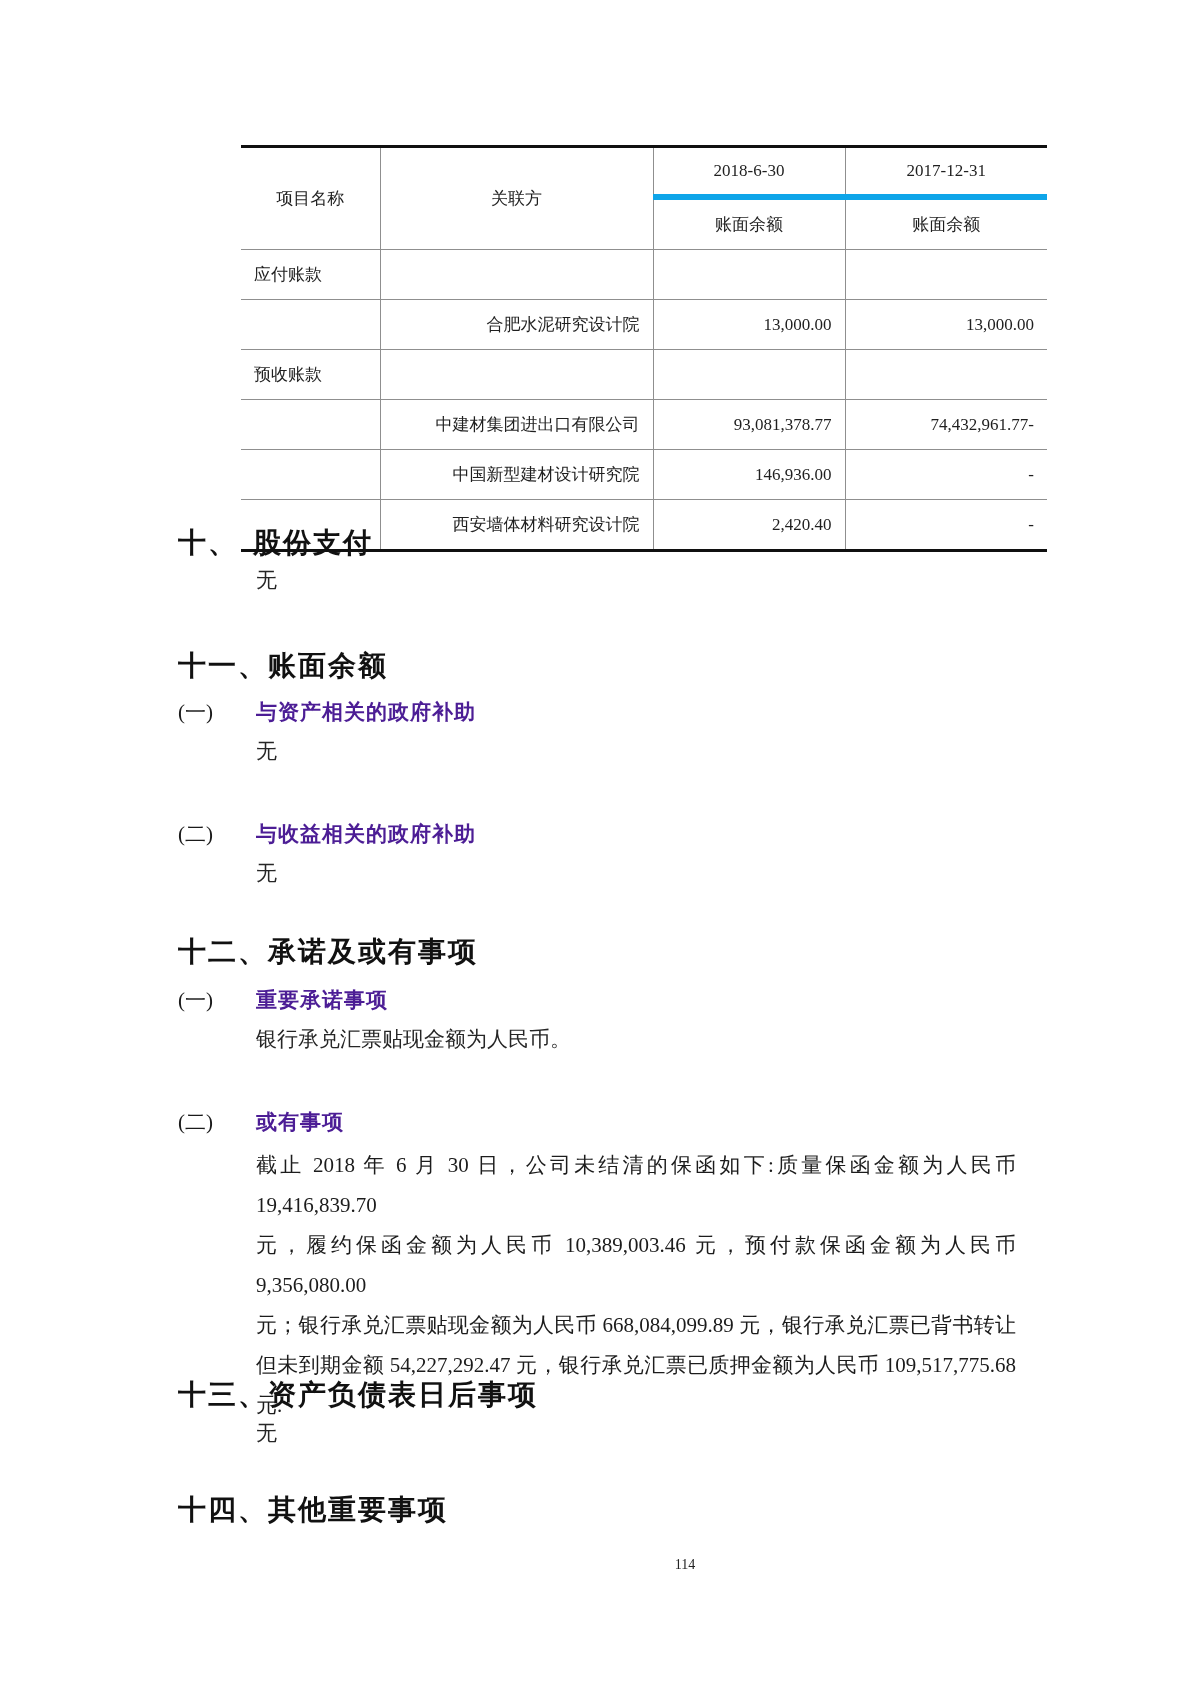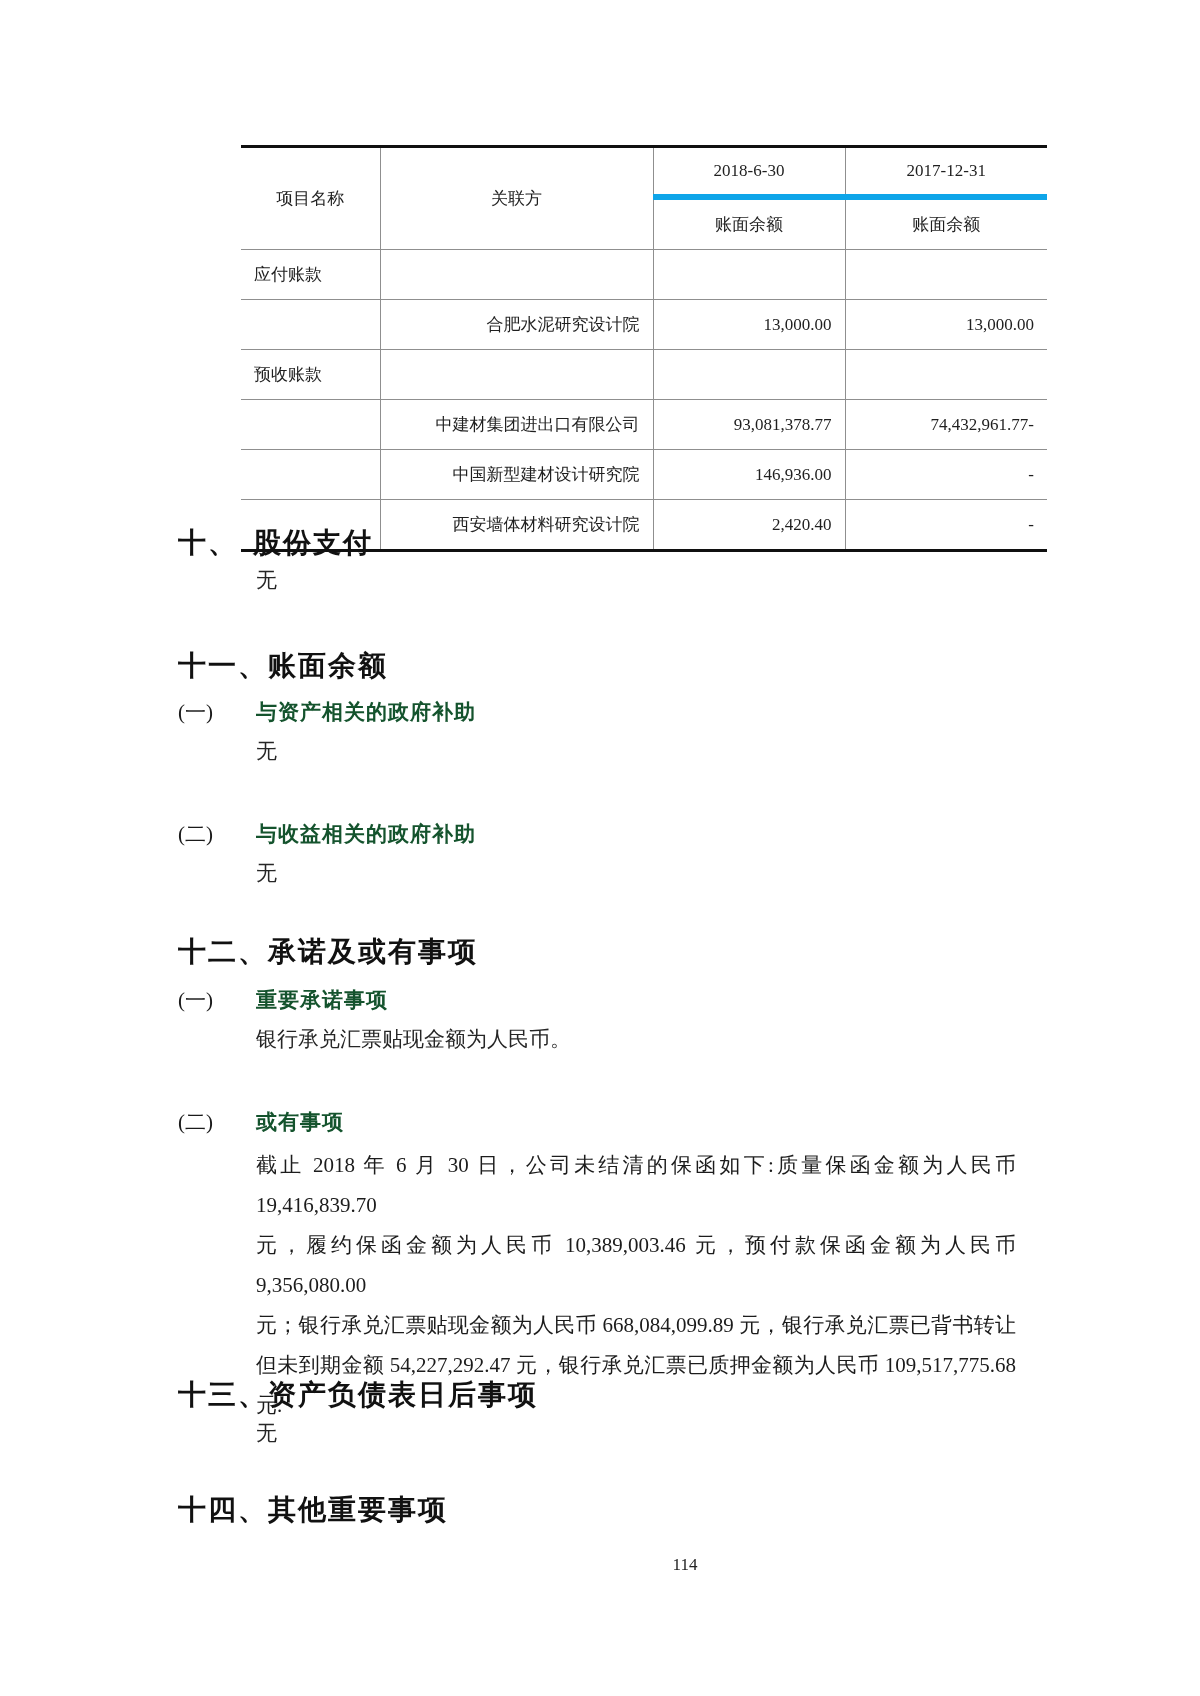--- a/index.html
+++ b/index.html
@@ -63,21 +63,21 @@
     display: flex;
     font-size: 21px;
     line-height: 28px;
     white-space: nowrap;
   }
   .sub .num { min-width: 78px; font-family: "Liberation Serif", serif; color: #1a1a1a; }
   .sub .t {
     font-family: "Liberation Sans", sans-serif;
     font-weight: bold;
     letter-spacing: 1px;
-    color: #14532d;
+    color: #4c1d95;
   }
 
   .btxt {
     position: absolute;
     left: 256px;
     font-size: 21px;
     line-height: 28px;
     color: #262626;
     white-space: nowrap;
   }
@@ -93,21 +93,21 @@
   }
   .para .pline { text-align: justify; text-align-last: justify; }
   .para .pline.last { text-align: justify; text-align-last: auto; }
 
   .pagenum {
     position: absolute;
     left: 645px;
     top: 1554px;
     width: 80px;
     text-align: center;
-    font-size: 17px;
+    font-size: 14px;
     line-height: 22px;
     color: #222222;
   }
 </style>
 </head>
 <body>
 
 <div class="page">
 
   <table class="fin">

